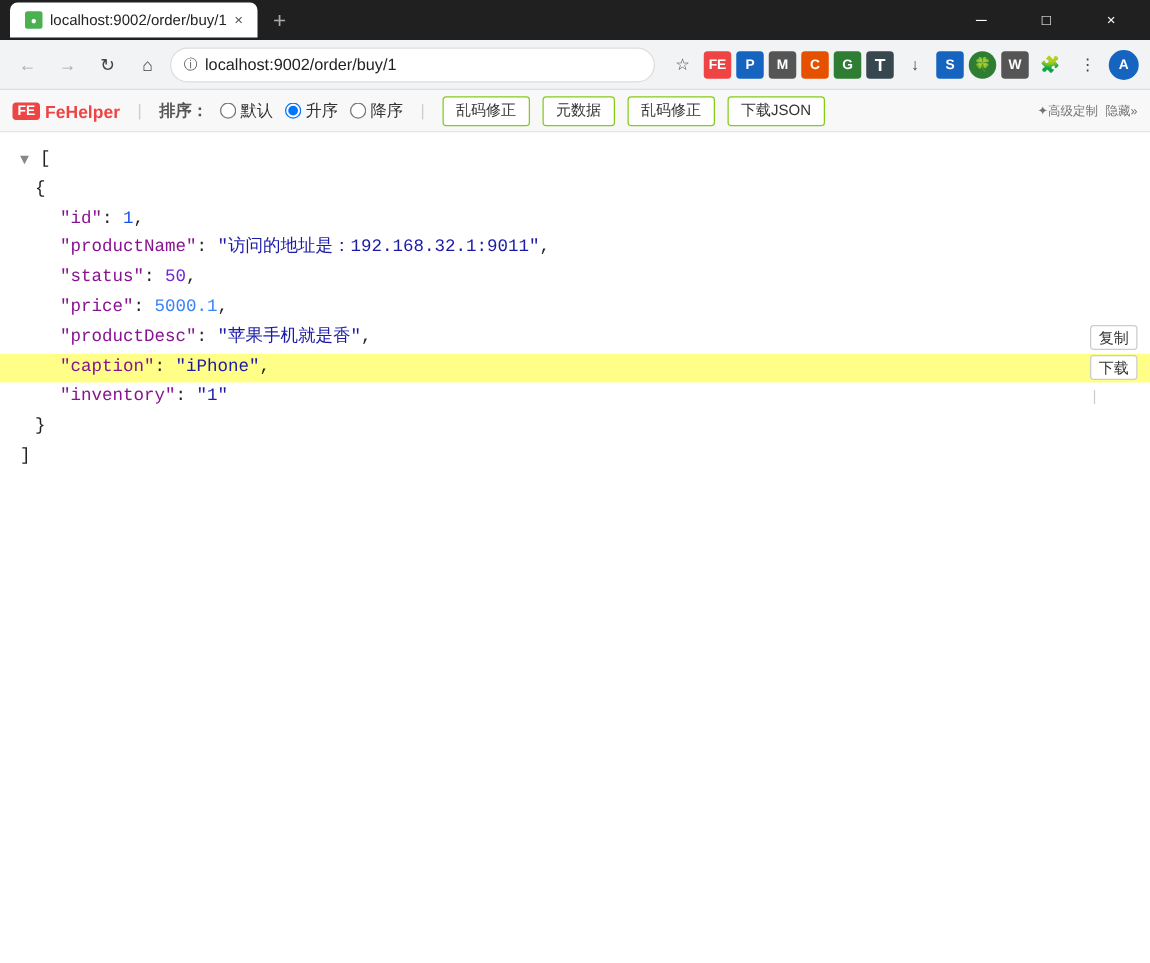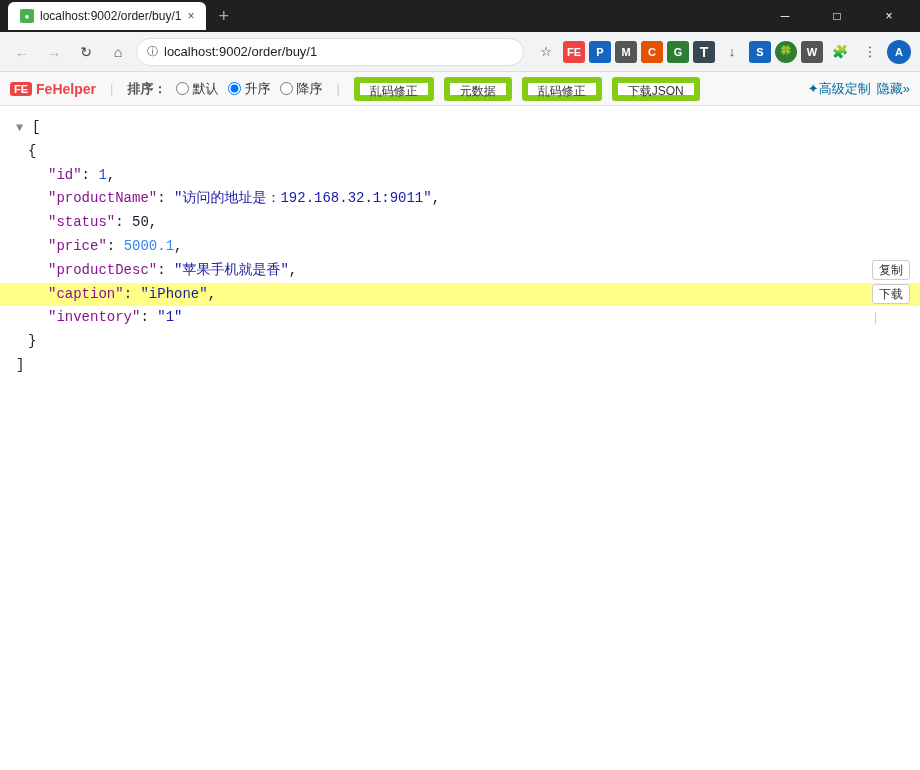--- a/index.html
+++ b/index.html
@@ -116,33 +116,33 @@
       padding: 1px 4px;
       border-radius: 3px;
     }
     .fehelper-separator { color: #ccc; margin: 0 4px; }
     .sort-label { color: #555; font-size: 13px; font-weight: bold; }
     .radio-group { display: flex; align-items: flex-start; gap: 10px; }
     .radio-item { display: flex; align-items: center; gap: 3px; font-size: 13px; color: #333; cursor: pointer; }
     .radio-item input[type=radio] { cursor: pointer; }
     .fh-btn {
       height: 24px;
-      border: 6px solid #84cc16;
+      border: 1px solid #84cc16;
       background: #fff;
       border-radius: 3px;
       padding: 0 10px;
       font-size: 12px;
       cursor: pointer;
       color: #333;
     }
     .fh-btn-right {
       margin-left: auto;
       display: flex; gap: 6px; align-items: center;
     }
-    .fh-link { font-size: 13px; color: #0369a1; cursor: pointer; text-decoration: none; }
+    .fh-link { font-size: 10px; color: #737373; cursor: pointer; text-decoration: none; }
 
     
     .json-area {
       background: #fff;
       padding: 10px 0;
       font-family: Consolas, 'Courier New', monospace;
       font-size: 14px;
       line-height: 1.7;
       overflow: auto;
       height: calc(770px - 32px - 40px - 34px);
@@ -270,21 +270,21 @@
     <span class="json-toggle">▼</span>
     <span class="json-brace">[</span>
   </div>
   <div class="json-line" style="padding-left:28px;">
     <span class="json-brace">{</span>
   </div>
 
   <div id="json-lines-container">
       <div class="json-line" style="padding-left: 48px;"><span class="json-key" style="color:#881391">"id"</span><span class="json-colon">: </span><span class="json-number" style="color:#1750eb">1</span><span class="json-comma">,</span></div>
       <div class="json-line" style="padding-left: 48px;"><span class="json-key" style="color:#881391">"productName"</span><span class="json-colon">: </span><span class="json-string" style="color:#1a1aa6">"访问的地址是：192.168.32.1:9011"</span><span class="json-comma">,</span></div>
-      <div class="json-line" style="padding-left: 48px;"><span class="json-key" style="color:#881391">"status"</span><span class="json-colon">: </span><span class="json-number" style="color:#0f172a">50</span><span class="json-comma">,</span></div>
+      <div class="json-line" style="padding-left: 48px;"><span class="json-key" style="color:#881391">"status"</span><span class="json-colon">: </span><span class="json-number" style="color:#6d28d9">50</span><span class="json-comma">,</span></div>
       <div class="json-line" style="padding-left: 48px;"><span class="json-key" style="color:#881391">"price"</span><span class="json-colon">: </span><span class="json-number" style="color:#3b82f6">5000.1</span><span class="json-comma">,</span></div>
       <div class="json-line" style="padding-left: 48px;"><span class="json-key" style="color:#881391">"productDesc"</span><span class="json-colon">: </span><span class="json-string" style="color:#1a1aa6">"苹果手机就是香"</span><span class="json-comma">,</span></div>
       <div class="json-line" style="background: rgb(255, 255, 136); padding-left: 48px;"><span class="json-key" style="color:#881391">"caption"</span><span class="json-colon">: </span><span class="json-string" style="color:#1a1aa6">"iPhone"</span><span class="json-comma">,</span><span class="line-actions" style="display:flex;">
       <button class="line-action-btn">复制</button>
       <button class="line-action-btn">下载</button>
       <span style="font-size:12px;color:#ccc;display:flex;align-items:center;">|</span>
     </span></div>
       <div class="json-line" style="padding-left: 48px;"><span class="json-key" style="color:#881391">"inventory"</span><span class="json-colon">: </span><span class="json-string" style="color:#1a1aa6">"1"</span></div>
     </div>
 

